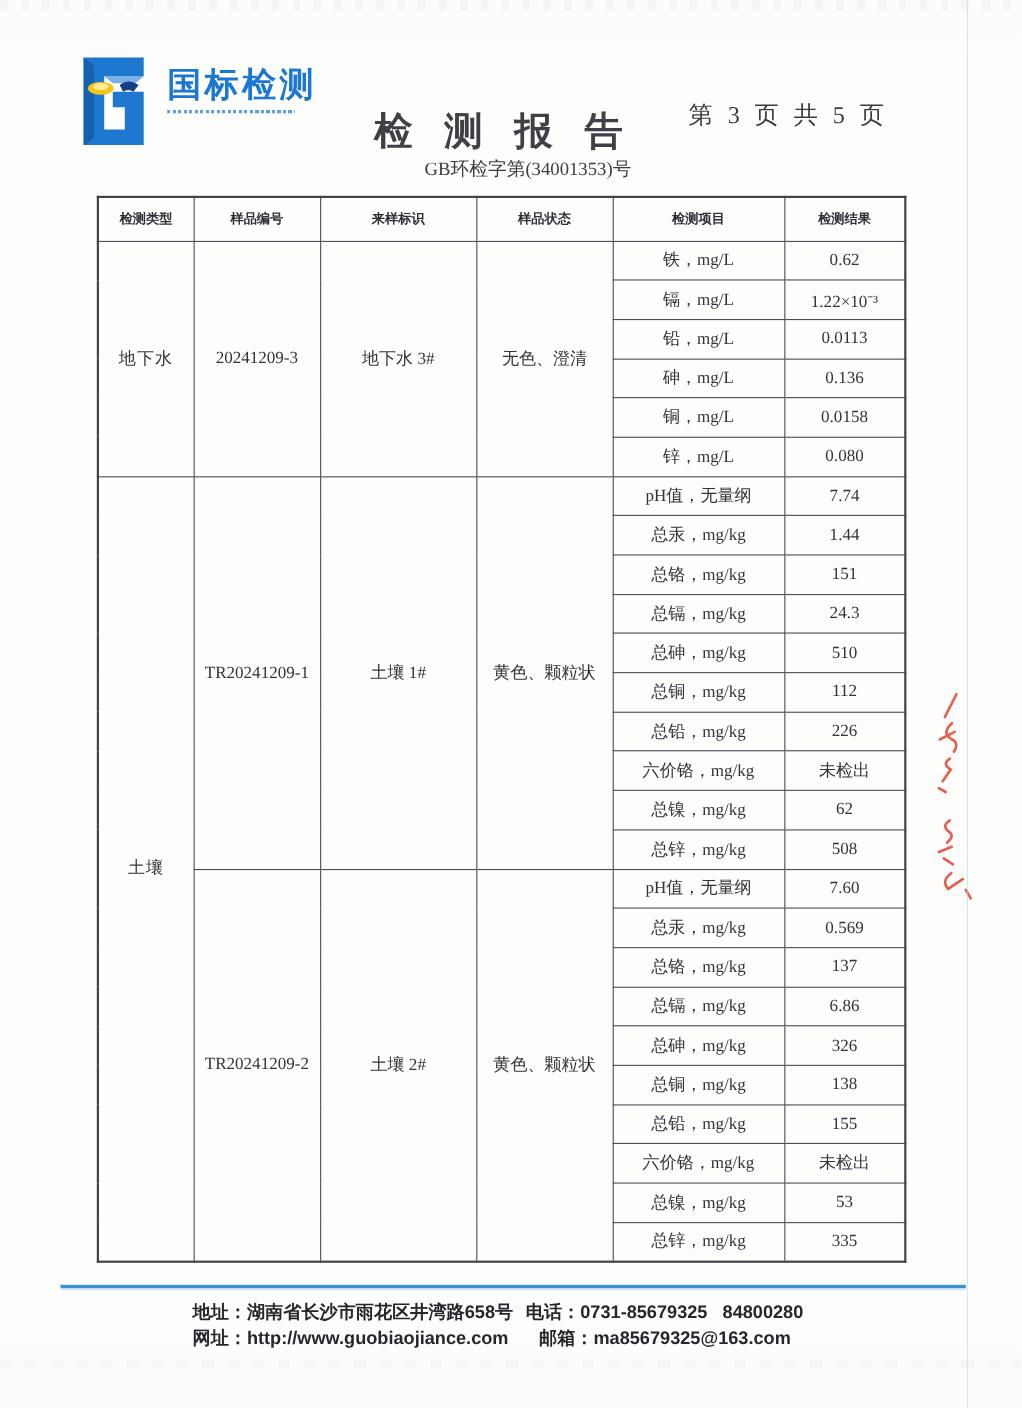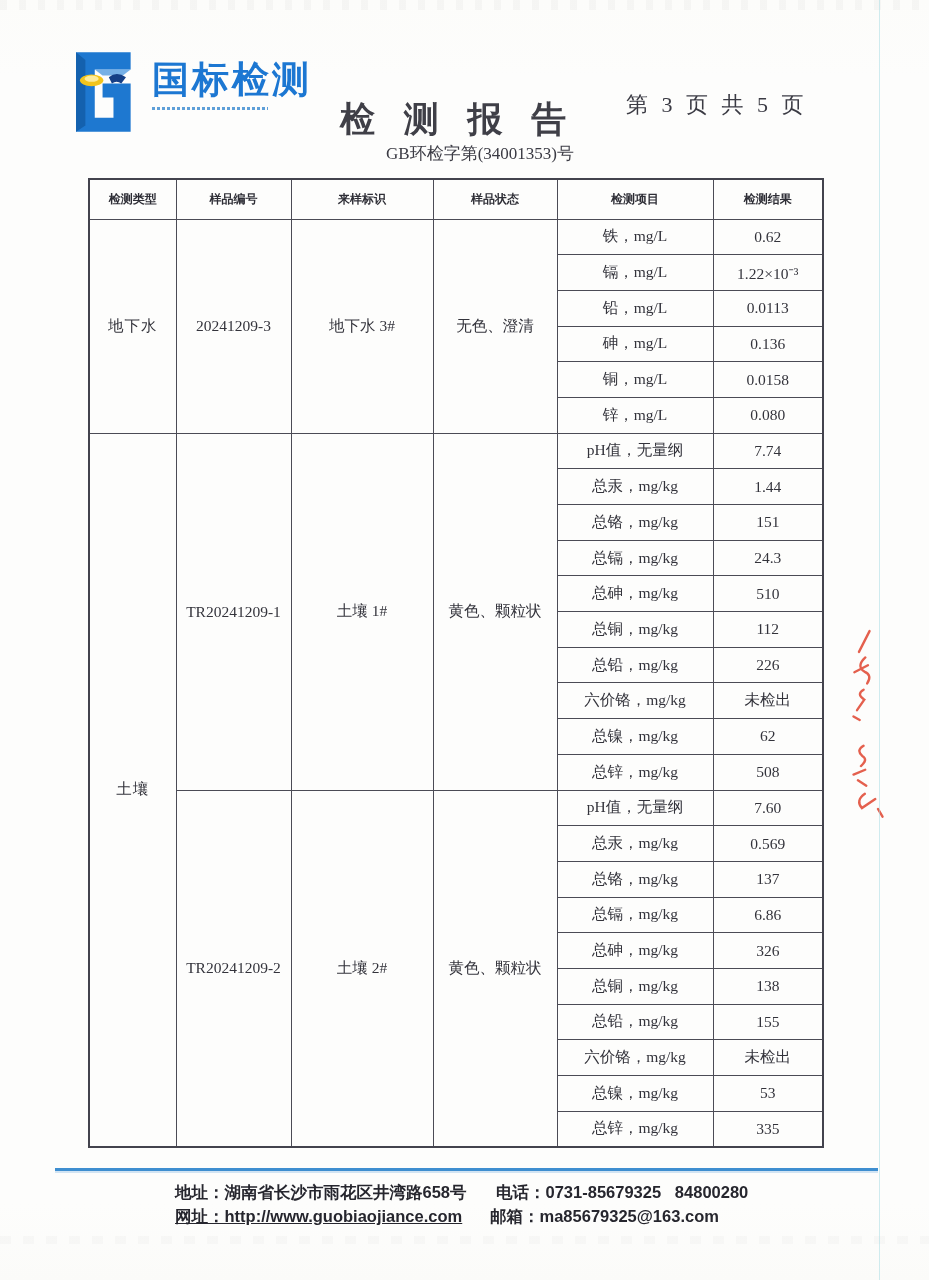--- a/index.html
+++ b/index.html
@@ -14,21 +14,21 @@
   .scan-edge-line { position:absolute; left:879px; top:0; width:1px; height:100%; background:rgba(170,220,228,.55); }
   .scan-noise-top { position:absolute; left:0; top:0; width:100%; height:10px;
     background:repeating-linear-gradient(90deg, rgba(120,120,120,.05) 0 7px, rgba(0,0,0,0) 7px 19px); }
   .scan-noise-bottom { position:absolute; left:0; top:1236px; width:100%; height:8px;
     background:repeating-linear-gradient(90deg, rgba(120,120,120,.04) 0 11px, rgba(0,0,0,0) 11px 23px); }
 
   
   .logo { position:absolute; left:62px; top:48px; display:flex; align-items:flex-start; }
   .logo-mark { width:78px; height:88px; }
   .logo-textwrap { margin-left:12px; margin-top:12px; }
-  .logo-text { font-family:"Liberation Sans", sans-serif; font-size:37px; font-weight:600;
+  .logo-text { font-family:"Liberation Sans", sans-serif; font-size:31px; font-weight:600;
     color:#1c77d2; letter-spacing:3px; line-height:1.1; }
   .logo-tagline { margin-top:6px; width:116px; height:3px;
     background:repeating-linear-gradient(90deg,#5e9fd8 0 3px, rgba(0,0,0,0) 3px 5px); }
 
   
   .report-title { position:absolute; left:340px; top:96px; font-size:35px; color:#3f3f47;
     letter-spacing:10px; font-weight:600; white-space:pre; }
   .page-info { position:absolute; left:626px; top:90px; font-size:22px; color:#3b3b44;
     letter-spacing:4px; white-space:pre; }
   .report-no { position:absolute; left:340px; top:142px; width:280px; text-align:center;
@@ -47,22 +47,22 @@
   td.type-cell { font-size:16px; letter-spacing:1px; }
   td.result-cell { font-family:"Liberation Serif", serif; }
 
   
   .footer-line { position:absolute; left:55px; top:1168px; width:823px; height:3px;
     background:#3e8ed0; box-shadow:0 2px 0 rgba(130,180,225,.35); }
   .footer-text { position:absolute; left:0; top:1182px; width:929px;
     font-family:"Liberation Sans", sans-serif; font-weight:700; font-size:16.5px; color:#26262e; }
   .footer-item { position:absolute; white-space:pre; }
   .f-address { left:175px; top:0; }
-  .f-phone   { left:496px; top:0; }
-  .f-website { left:175px; top:24px;text-decoration:underline; }
+  .f-phone   { left:478px; top:0; }
+  .f-website { left:175px; top:24px; }
   .f-email   { left:490px; top:24px; }
 
   
   .margin-note { position:absolute; left:836px; top:626px; width:48px; height:196px;
     transform:rotate(-4deg); opacity:.9; }
 </style>
 </head>
 <body>
 
 <div class="page">

